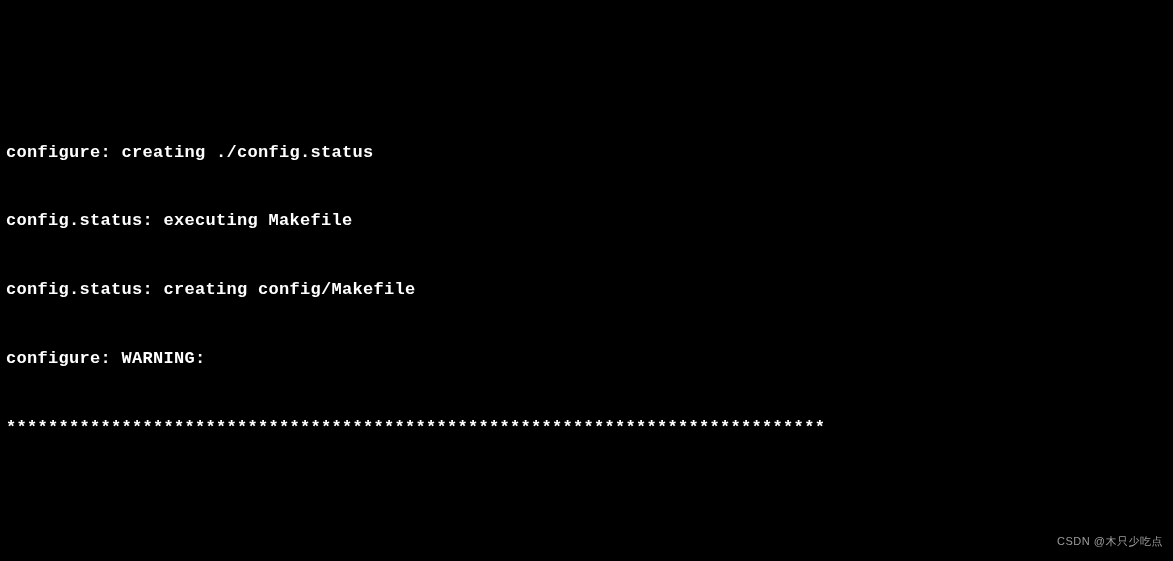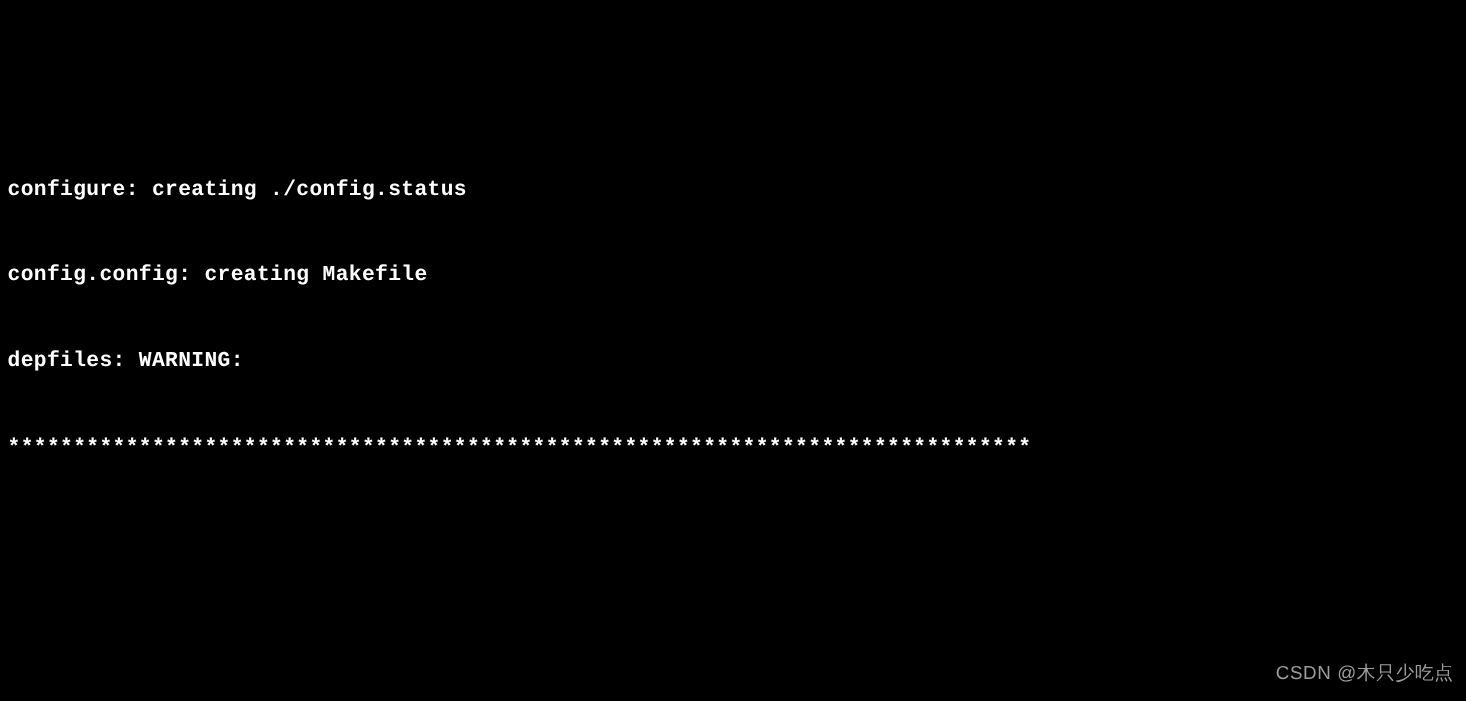--- a/index.html
+++ b/index.html
@@ -25,35 +25,36 @@
       font-weight: bold;
       letter-spacing: 0.3px;
       font-family: Liberation Mono, monospace;
     }
     .watermark {
       position: absolute;
       bottom: 12px;
       right: 10px;
       color: #b8b8b8;
       font-family: Arial, sans-serif;
-      font-size: 15px;
+      font-size: 11px;
       font-weight: normal;
       letter-spacing: 0.5px;
       opacity: 0.85;
     }
   </style>
 </head>
 <body>
 
 
 
 <div>
   <span class="terminal-line">configure: creating ./config.status</span>
-  <span class="terminal-line">config.config: creating Makefile</span>
-  <span class="terminal-line">depfiles: WARNING:</span>
+  <span class="terminal-line">config.status: executing Makefile</span>
+  <span class="terminal-line">config.status: creating config/Makefile</span>
+  <span class="terminal-line">configure: WARNING:</span>
   <span class="terminal-line">******************************************************************************</span>
   
   
   
   
   
   
   
   
   

